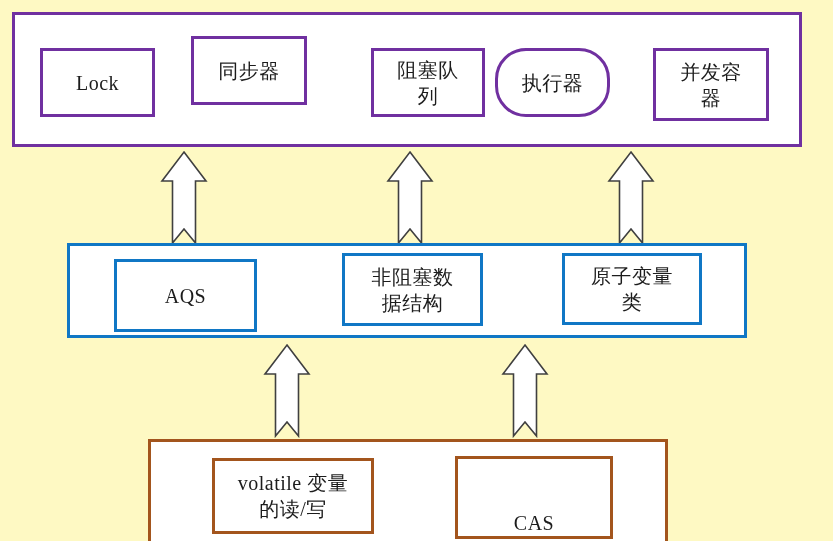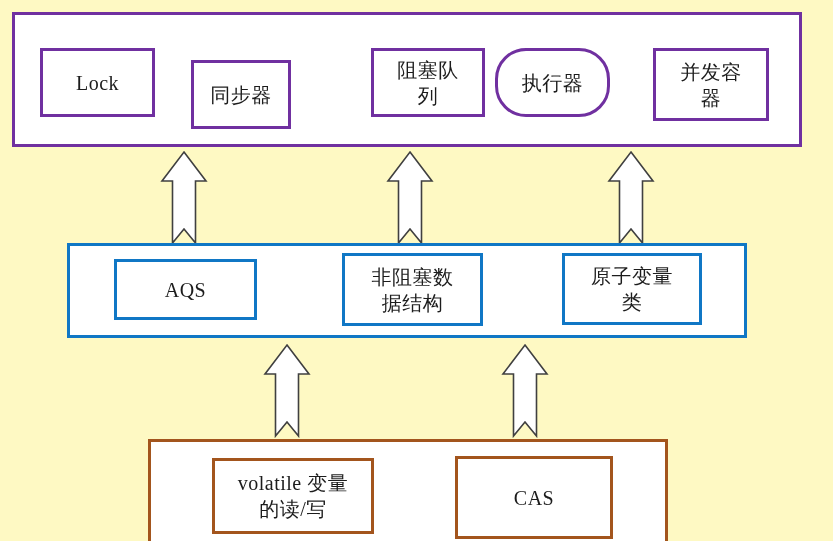--- a/index.html
+++ b/index.html
@@ -35,31 +35,31 @@
     font-size: 20px;
     line-height: 26px;
     color: #1c1c1c;
     white-space: pre-line;
     letter-spacing: 0.5px;
   }
   .up-arrow { position: absolute; overflow: visible; }
 
   
   .b-lock   { left: 25px;  top: 33px; width: 115px; height: 69px; }
-  .b-sync   { left: 176px; top: 45px; width: 100px; height: 69px; }
+  .b-sync   { left: 176px; top: 21px; width: 116px; height: 69px; }
   .b-bqueue { left: 333px; top: 33px; width: 114px; height: 69px; margin-left: 23px; }
   .b-exec   { left: 480px; top: 33px; width: 115px; height: 69px; border-radius: 31px; }
   .b-ccoll  { left: 638px; top: 33px; width: 116px; height: 73px; }
   
-  .b-aqs    { left: 44px;  top: 13px; width: 143px; height: 61px; }
+  .b-aqs    { left: 44px;  top: 13px; width: 143px; height: 73px; }
   .b-nonblk { left: 272px; top: 7px;  width: 141px; height: 73px; }
   .b-atomic { left: 492px; top: 7px;  width: 140px; height: 72px; }
   
   .b-vol    { left: 61px;  top: 16px; width: 162px; height: 76px; }
-  .b-cas    { left: 304px; top: 14px; width: 158px; height: 83px; }
+  .b-cas    { left: 304px; top: 14px; width: 158px; height: 83px; align-items: flex-end; }
 </style>
 </head>
 <body>
 
 <div class="canvas">
 
   <div class="layer layer-top">
     <div class="box b-lock">
       <span class="label">Lock</span>
     </div>

